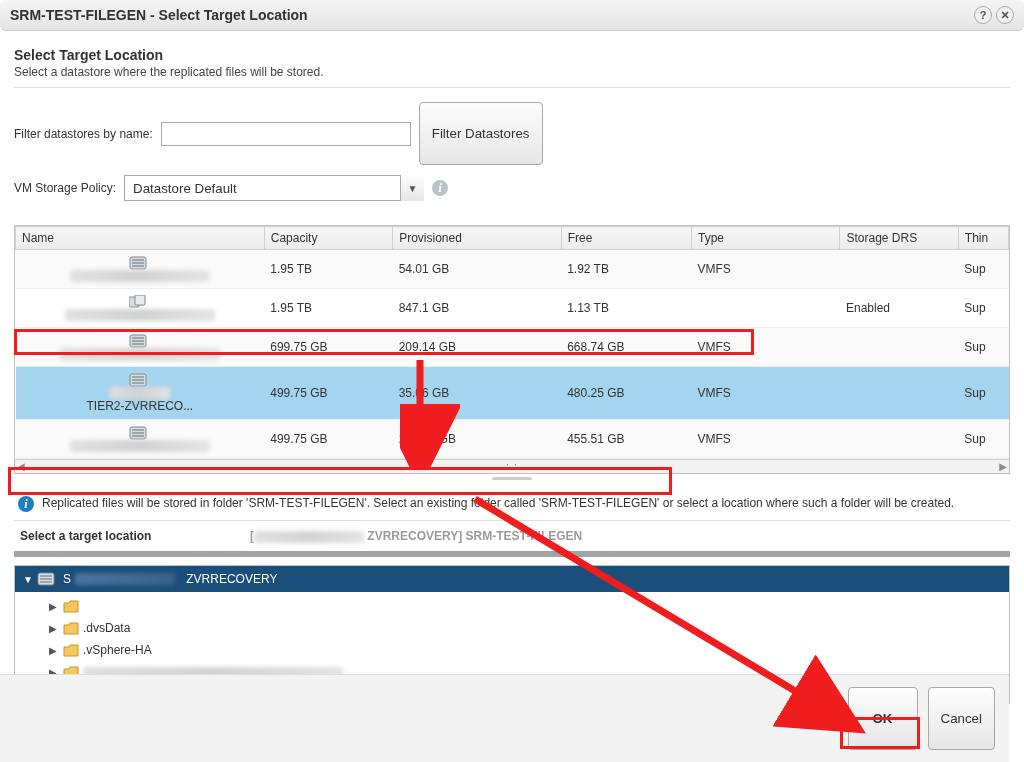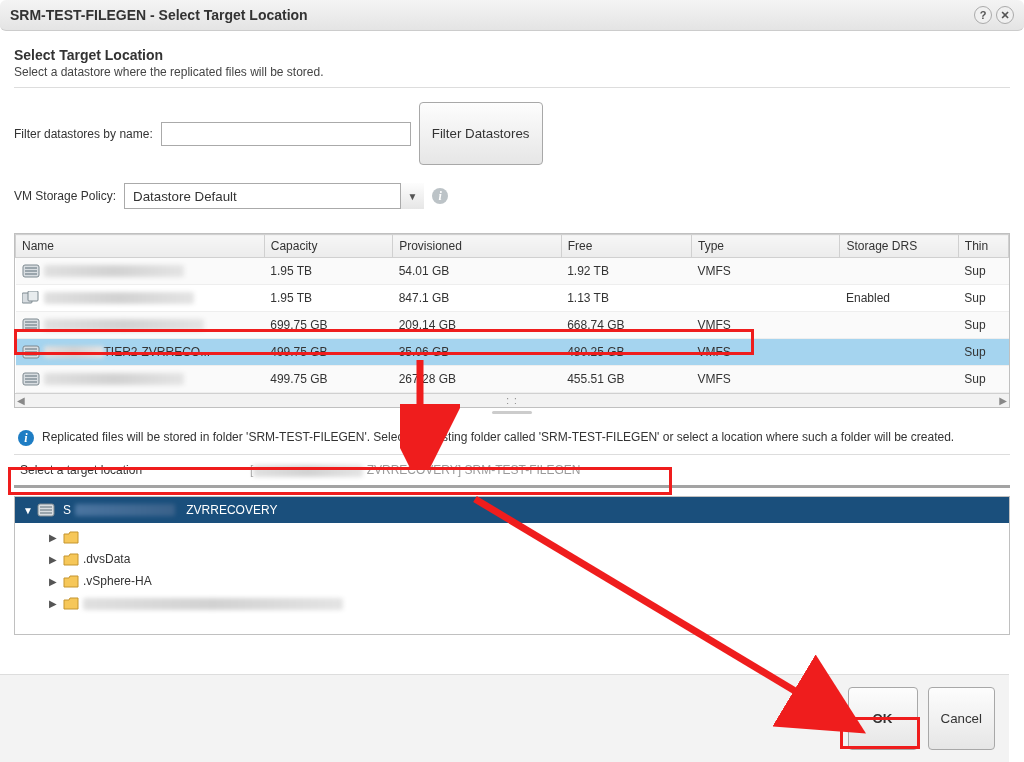--- a/index.html
+++ b/index.html
@@ -49,21 +49,21 @@
       color: #444;
       margin-bottom: 6px;
       padding-bottom: 8px;
       border-bottom: 1px solid #ddd;
     }
     .filter-row {
       display: flex;
       align-items: center;
       gap: 8px;
       margin-top: 14px;
-      margin-bottom: 18px;
+      margin-bottom: 10px;
     }
     .label { color: #333; }
     .text-input {
       border: 1px solid #aaa;
       height: 24px;
       padding: 2px 4px;
       background: #fff;
     }
     .filter-input { width: 250px; }
     .btn {
@@ -196,21 +196,22 @@
       font-weight: bold;
       display: flex;
       align-items: center;
       justify-content: center;
       flex-shrink: 0;
     }
     .target-row {
       display: flex;
       align-items: center;
       padding: 8px 6px;
-      border-bottom: 3px solid #a3a3a3;
+      border-bottom: 6px solid #a3a3a3;
+      font-weight: bold;
     }
     .target-label { width: 230px; }
     .target-path { color: #9a9a9a; }
     .tree-wrap {
       border: 1px solid #c0c0c0;
       margin-top: 8px;
     }
     .tree-header {
       background: #1a4f7c;
       color: #fff;
@@ -252,21 +253,21 @@
       position: absolute;
       border: 3px solid #ef1d1d;
       pointer-events: none;
       z-index: 50;
     }
     .arrow-svg {
       position: absolute;
       pointer-events: none;
       z-index: 55;
     }
-    .ds-name-cell { display:flex; align-items:center; }
+    .ds-name-cell { display:flex; align-items:center;flex-direction:column; }
   </style>
 </head>
 <body>
 
 <div class="titlebar">
   <span>SRM-TEST-FILEGEN - Select Target Location</span>
   <div class="titlebar-buttons">
     <div class="tb-btn">?</div>
     <div class="tb-btn">✕</div>
   </div>

